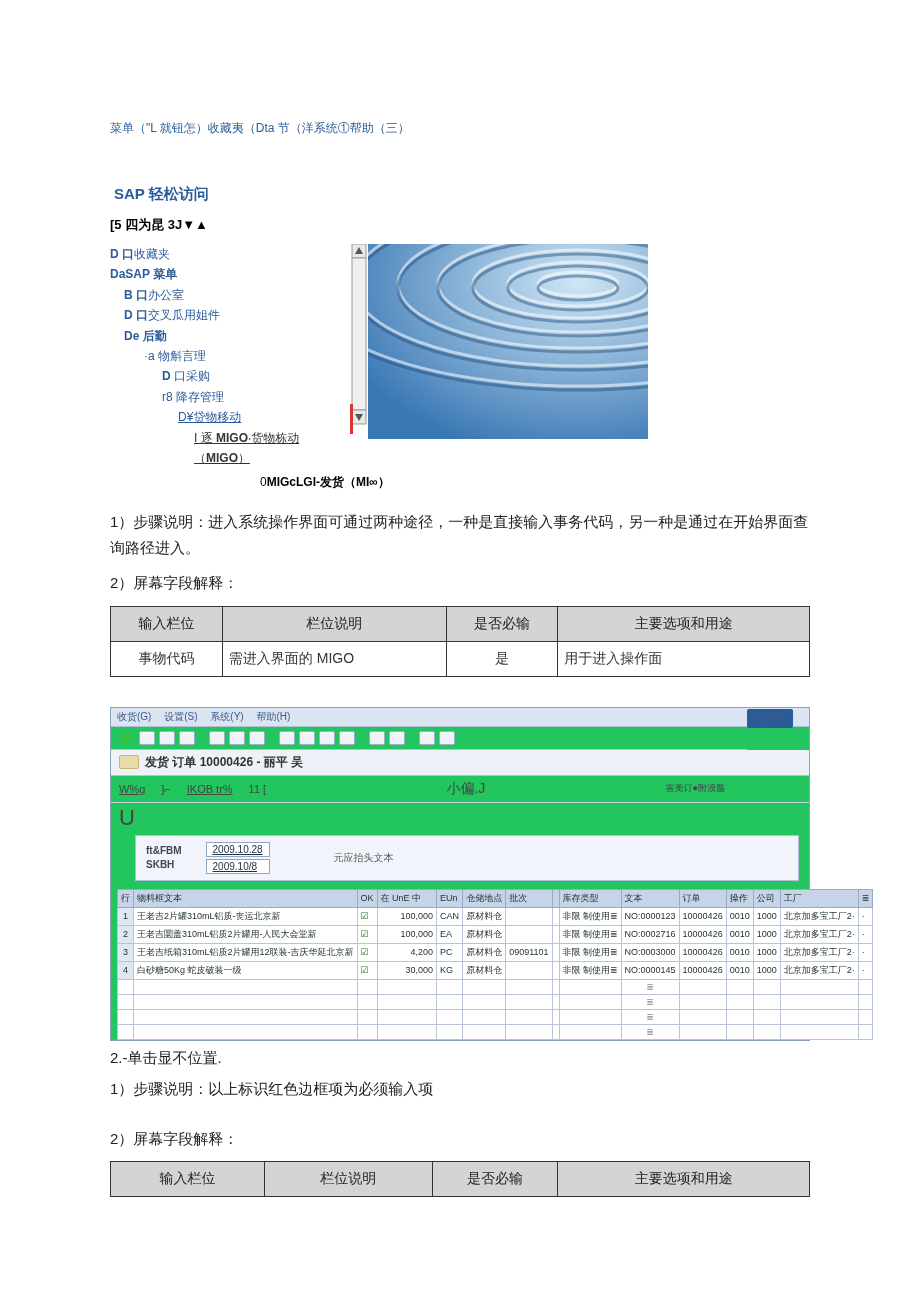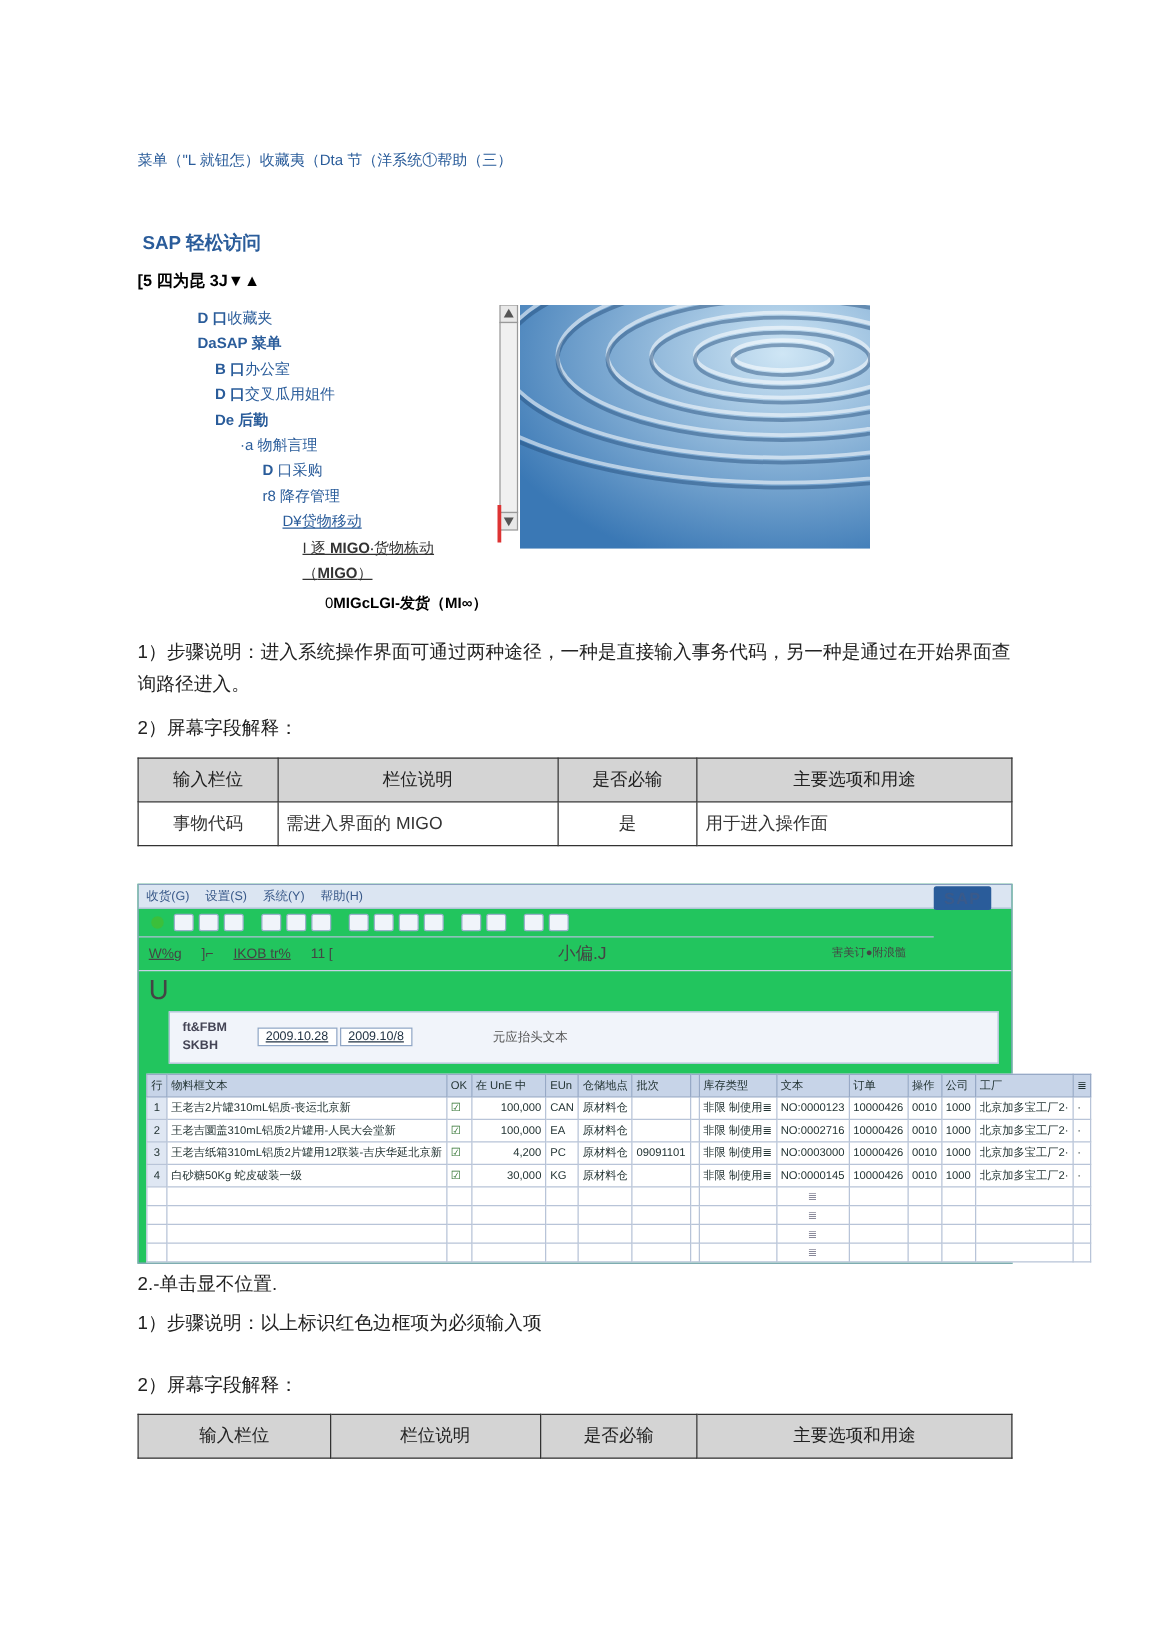--- a/index.html
+++ b/index.html
@@ -1,21 +1,21 @@
 <!DOCTYPE html>
 <html><head>
   <meta charset="utf-8">
   <style>
     * { box-sizing: border-box; margin: 0; padding: 0; }
     body { background: #fff; font-family: "Microsoft YaHei", sans-serif; width: 920px; margin: 0 auto; padding: 120px 110px 60px 110px; font-size: 13px; color: #333; }
     .menu-line { color: #2a5c9a; font-size: 12px; margin-bottom: 48px; }
     .sap-title { color: #2a5c9a; font-size: 15px; font-weight: bold; margin-bottom: 12px; margin-left: 4px; }
     .bold-line { font-weight: bold; color: #000; font-size: 13px; margin-bottom: 10px; }
     .two-col { display: flex; gap: 10px; align-items: flex-start; margin-bottom: 6px; }
-    .tree { font-size: 12px; line-height: 1.7; flex: 0 0 230px; margin-left: 48px; }
+    .tree { font-size: 12px; line-height: 1.7; flex: 0 0 230px; }
     .tree .t0 { margin-left: 0; }
     .tree .t1 { margin-left: 14px; }
     .tree .t2 { margin-left: 34px; }
     .tree .t3 { margin-left: 52px; }
     .tree .t4 { margin-left: 68px; }
     .tree .t5 { margin-left: 84px; text-decoration: underline; }
     .tree .blue { color: #2a5c9a; }
     .tree .blue b { font-weight: bold; }
     .tree .underline { text-decoration: underline; }
     .ripple { display: flex; align-items: flex-start; }
@@ -39,21 +39,21 @@
     .sap-subtitle { padding: 4px 8px; font-weight: bold; color: #333; font-size: 12px; border-bottom: 1px solid #b0c0d8; background: #eef2f8; display:flex; align-items:center; gap:6px; }
     .sap-actions { padding: 4px 6px; display: flex; gap: 4px; align-items: center; border-bottom: 1px solid #b0c0d8; }
     .sap-actions .ab { display:inline-block; border:1px solid #9bb0cc; background:#f6f8fc; padding: 1px 6px; font-size: 10px; color:#344; }
     .sap-actions .hl { background:#3b4da0; color:#fff; border-color:#2b3a80; }
     .sap-actions .gold { background:#f0e4b8; border-color:#cbb76e; }
     .sap-mid { display:flex; padding: 4px 8px; align-items:center; gap: 16px; font-size: 11px; color:#444; border-bottom: 1px solid #c6d2e4; }
     .sap-mid .fill { flex:1; }
     .u-mark { font-size: 22px; margin: 2px 8px; color:#444; }
     .sap-header-box { margin: 4px 10px 8px 24px; border: 1px solid #b0c0d8; background:#f1f4fa; padding: 6px 10px; display:flex; gap: 24px; align-items:center; font-size:10px; }
     .sap-header-box .lbl { color:#445; font-weight:bold; line-height:1.4; }
-    .sap-header-box .vals { display:flex; gap:2px; }
+    .sap-header-box .vals { display:flex; flex-direction:column; gap:2px; }
     .sap-header-box .vals span { border:1px solid #90a6c6; background:#fff; padding:1px 6px; text-decoration: underline; font-size:10px; }
     .sap-grid { margin: 0 6px 0 6px; }
     .sap-grid table { border-collapse: collapse; width: 100%; background:#fff; }
     .sap-grid th { background:#c7d4e8; border:1px solid #97a9c6; font-size:9px; font-weight:normal; padding: 2px 3px; text-align:left; color:#233; }
     .sap-grid td { border:1px solid #b8c4d8; font-size:9px; padding: 2px 3px; color:#233; white-space:nowrap; }
     .sap-grid td.num { background:#dfe7f3; text-align:center; }
     .sap-grid td.chk::before { content:"☑"; color:#2a6e2a; }
     .sap-grid td.r { text-align:right;padding-left:23px; }
     .sap-grid .empty td { height: 14px; }
     .sap-grid .empty td:nth-child(10) { text-align:center; color:#889; }
@@ -167,20 +167,24 @@
     <span class="sap-btn"></span>
     <span class="sap-btn"></span>
     <span class="sap-btn"></span>
     <span style="width:6px"></span>
     <span class="sap-btn"></span>
     <span class="sap-btn"></span>
     <span style="width:6px"></span>
     <span class="sap-btn"></span>
     <span class="sap-btn"></span>
   </div>
+  <div class="sap-subtitle">
+    <span class="sap-btn" style="width:20px;background:#e8dca8;border-color:#c7b566"></span>
+    <span>发货 订单 10000426 - 丽平 吴</span>
+  </div>
   <div class="sap-mid">
     <span class="underline" style="text-decoration:underline">W%g</span>
     <span>]⌐</span>
     <span style="text-decoration:underline">IKOB tr%</span>
     <span>11 [</span>
     <span class="fill"></span>
     <span style="font-size:14px">小偏.J</span>
     <span class="fill"></span>
     <span style="font-size:9px">害美订●附浪髓</span>
     <span style="width:60px"></span>

